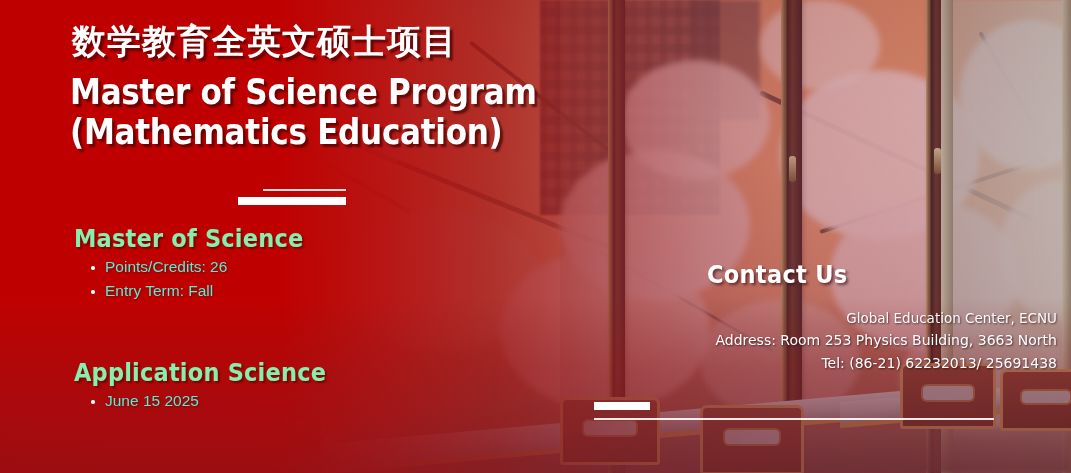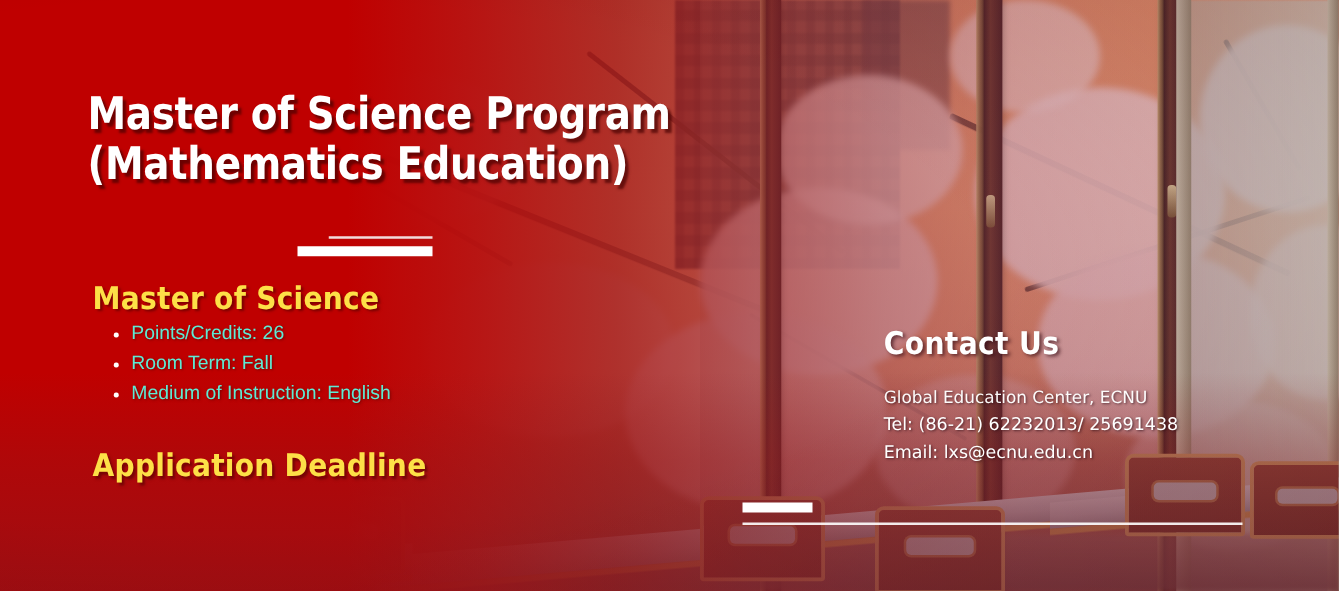--- a/index.html
+++ b/index.html
@@ -160,21 +160,21 @@
     position:absolute;left:263px;top:189px;width:83px;height:2px;
     background:#f4e7e7;opacity:.95;
   }
   .rule-thick{
     position:absolute;left:238px;top:197px;width:108px;height:8px;
     background:#ffffff;
   }
 
   .sec-h{
     position:absolute;left:74px;
-    font-size:25px;font-weight:bold;color:#fde047;
+    font-size:25px;font-weight:bold;color:#86efac;
     letter-spacing:.2px;line-height:1;
     text-shadow:2px 2px 2px rgba(80,0,0,.6);
     font-family:"DejaVu Sans Condensed","Liberation Sans",sans-serif;
     white-space:nowrap;
   }
   #h-ms{top:226px;}
   #h-ad{top:360px;}
 
   .bullets{position:absolute;left:88px;margin:0;padding:0;list-style:none;}
   #ul-ms{top:255px;}
@@ -199,20 +199,21 @@
     line-height:1;letter-spacing:.3px;
     font-family:"DejaVu Sans Condensed","Liberation Sans",sans-serif;
     text-shadow:2px 2px 3px rgba(50,10,20,.65);
     white-space:nowrap;
   }
   .contact-body{
     position:absolute;left:707px;top:310px;width:350px;
     color:#ffffff;
     font-family:"DejaVu Sans","Liberation Sans",sans-serif;
     text-shadow:1px 1px 2px rgba(40,10,20,.7);
+    text-align:right;
   }
   .c-org{font-size:13.5px;line-height:16px;margin-bottom:6px;opacity:.97;}
   .c-line{font-size:14px;line-height:17px;margin-bottom:5px;}
   .c-line.addr{margin-bottom:6px;}
 
   .rule-bottom-thick{
     position:absolute;left:594px;top:402px;width:56px;height:8px;background:#ffffff;
   }
   .rule-bottom-thin{
     position:absolute;left:594px;top:418px;width:400px;height:1.5px;
@@ -298,44 +299,47 @@
         </div>
     </div>
   </div>
 
   <div class="red-wash"></div>
   <div class="red-bottom"></div>
   <div class="vignette"></div>
 
   <div class="content">
 
+    <div class="title-cn">数学教育全英文硕士项目</div>
 
     <div class="title-en">
       <span class="l1">Master of Science Program</span>
       <span class="l2">(Mathematics Education)</span>
     </div>
 
     <div class="rule-thin"></div>
     <div class="rule-thick"></div>
 
     <div class="sec-h" id="h-ms">Master of Science</div>
 
     <ul class="bullets" id="ul-ms">
       <li>Points/Credits: 26</li>
-      <li>Room Term: Fall</li>
-      <li>Medium of Instruction: English</li>
+      <li>Entry Term: Fall</li>
     </ul>
 
-    <div class="sec-h" id="h-ad">Application Deadline</div>
-
+    <div class="sec-h" id="h-ad">Application Science</div>
+
+    <ul class="bullets" id="ul-ad">
+      <li>June 15 2025</li>
+    </ul>
 
     <div class="contact-h">Contact Us</div>
 
     <div class="contact-body">
       <div class="c-org">Global Education Center, ECNU</div>
+      <div class="c-line addr">Address: Room 253 Physics Building, 3663 North</div>
       <div class="c-line">Tel: (86-21) 62232013/ 25691438</div>
-      <div class="c-line">Email: lxs@ecnu.edu.cn</div>
     </div>
 
     <div class="rule-bottom-thick"></div>
     <div class="rule-bottom-thin"></div>
   </div>
 </div>
 
 </body></html>

